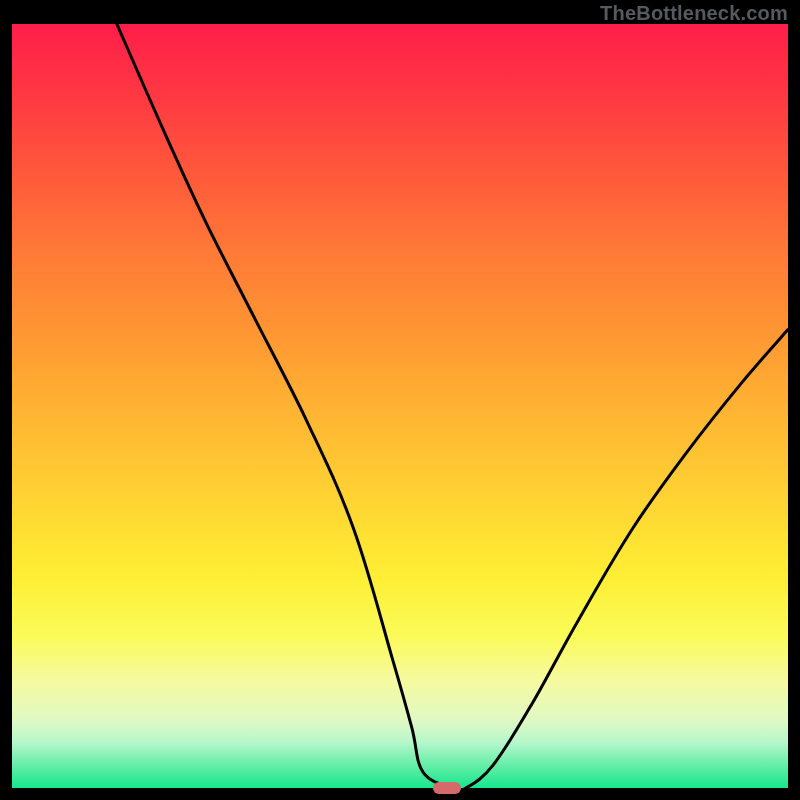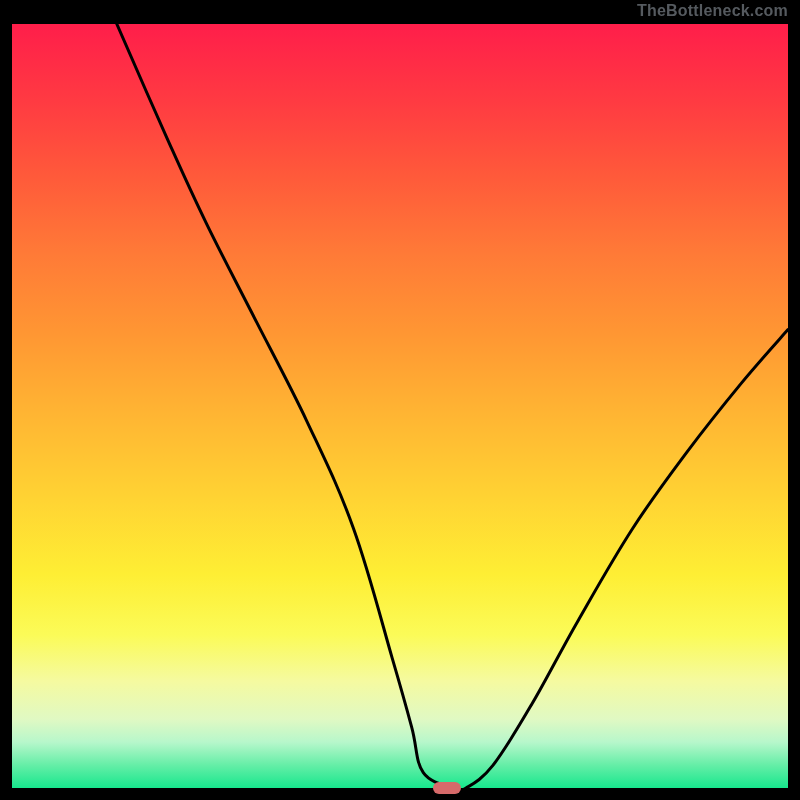--- a/index.html
+++ b/index.html
@@ -39,21 +39,21 @@
       #b7f7cb 94%,
       #65eea7 97%,
       #17e78d 100%
     );
   }
   .watermark {
     position: absolute;
     top: 2px;
     right: 12px;
     color: #555a5f;
-    font-size: 16px;
+    font-size: 20px;
     font-weight: 600;
     letter-spacing: 0.2px;
     user-select: none;
   }
   svg.curve {
     position: absolute;
     left: 0;
     top: 0;
     width: 100%;
     height: 100%;

